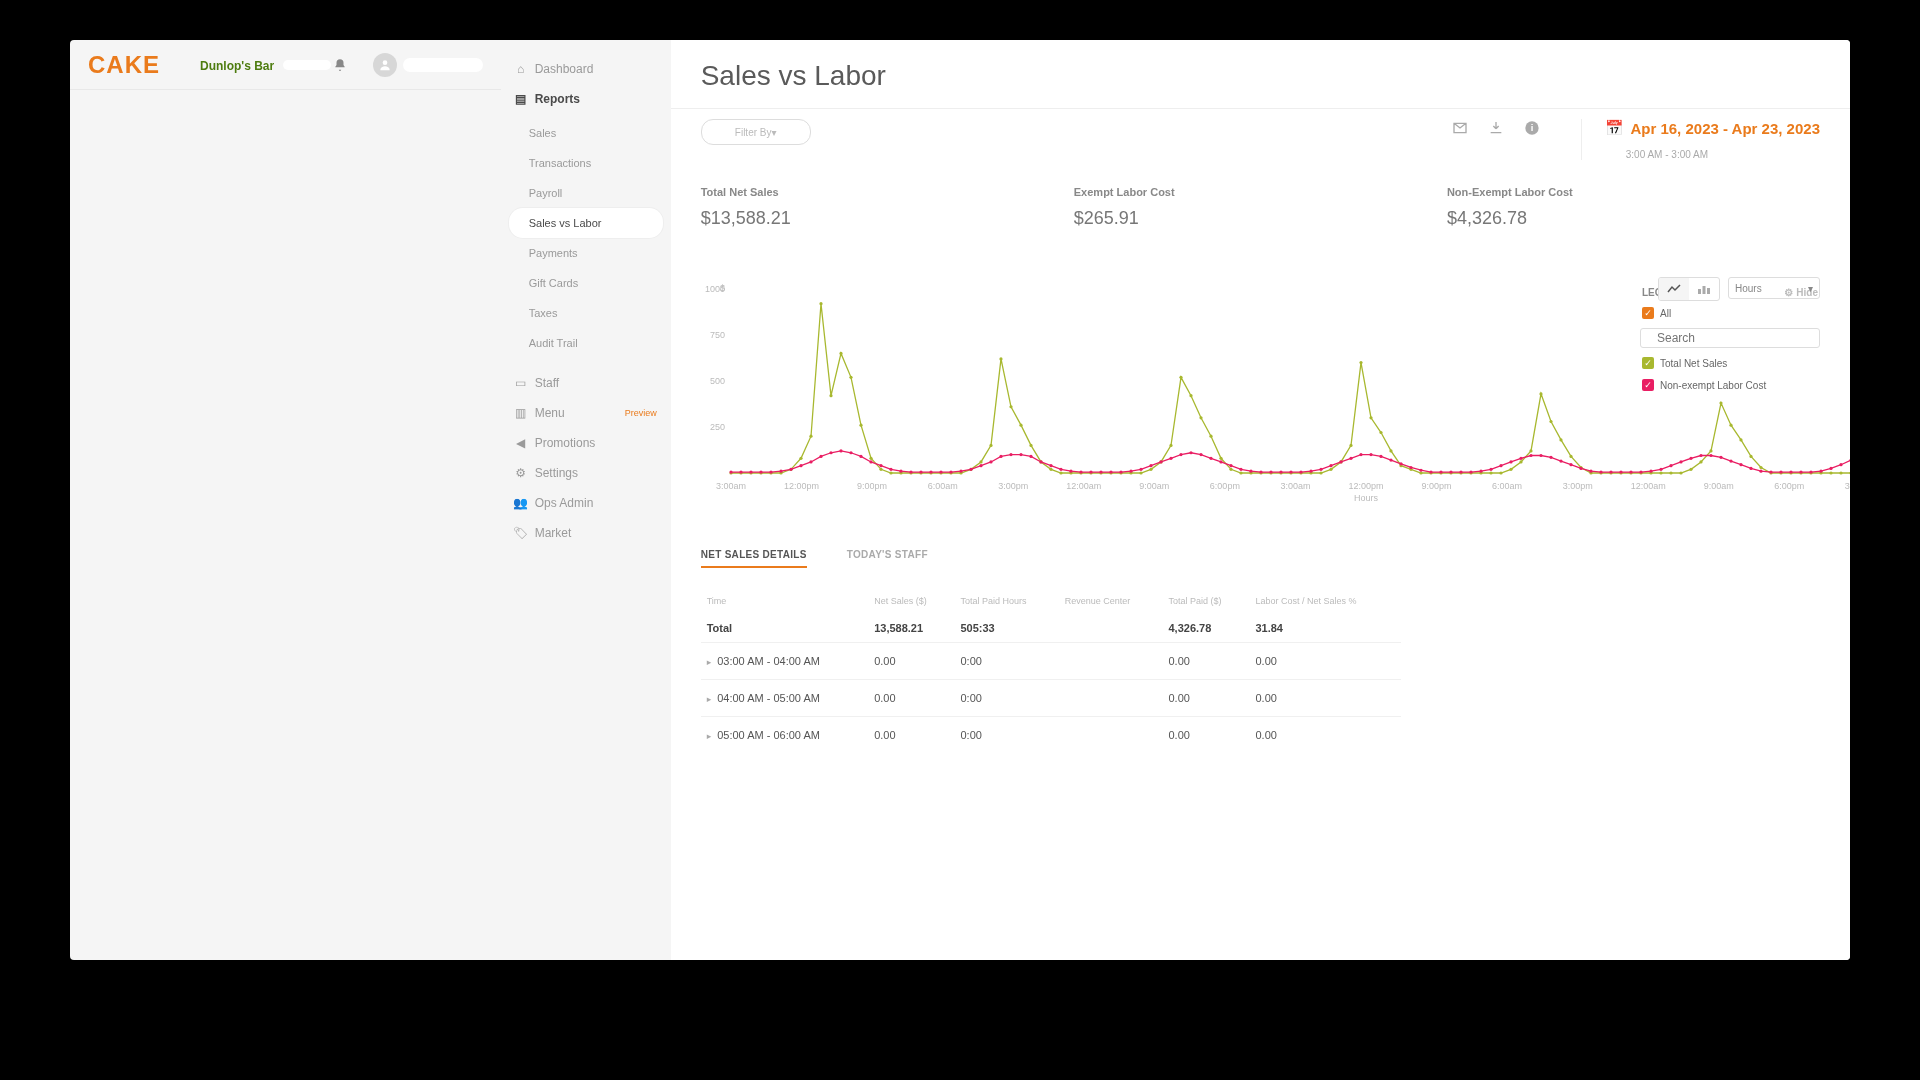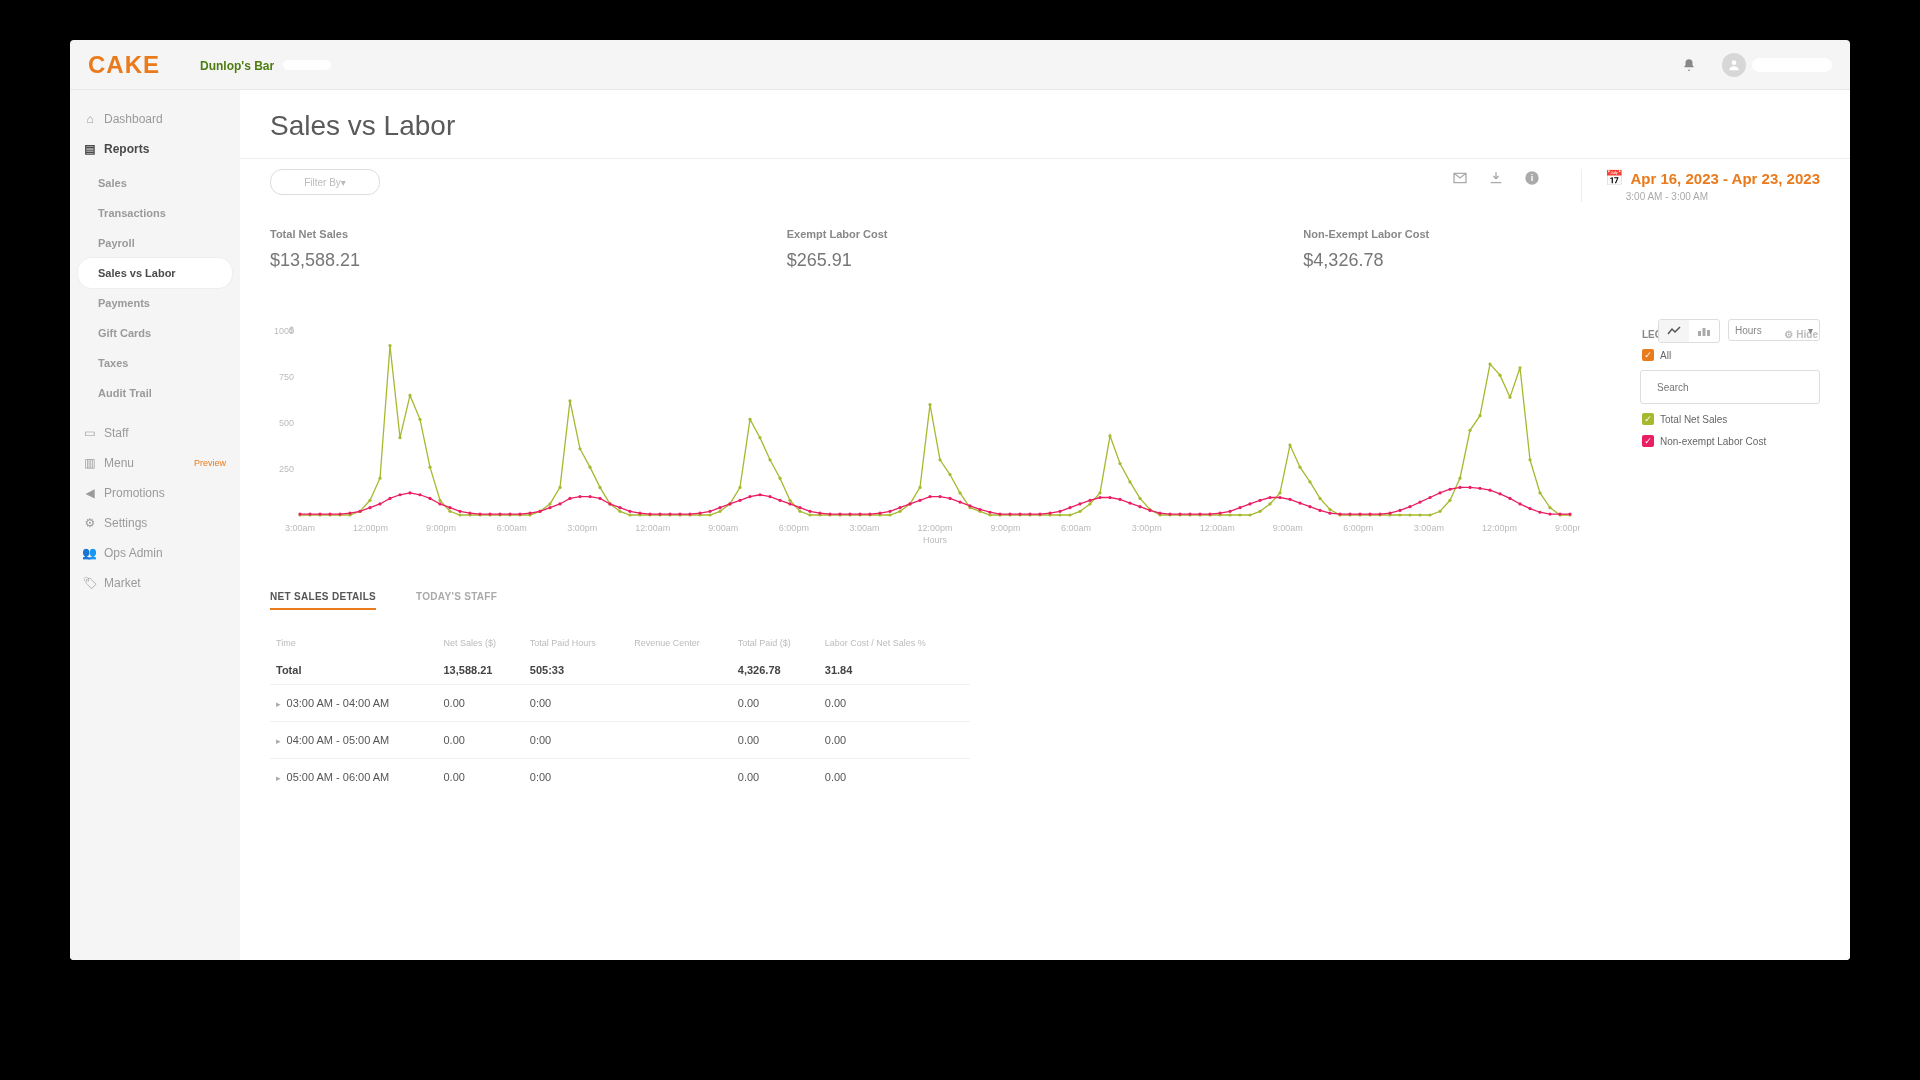--- a/index.html
+++ b/index.html
@@ -1,66 +1,66 @@
 <!DOCTYPE html>
 <html><head>
 <meta charset="utf-8">
 <style>
 * { margin: 0; padding: 0; box-sizing: border-box; font-family: -apple-system, BlinkMacSystemFont, "Segoe UI", Arial, sans-serif; }
 body { background: #000; width: 1920px; height: 1080px; overflow: hidden; }
-.stage { position: absolute; left: 70px; top: 40px; width: 1780px; height: 920px; background: #f5f5f5; border-radius: 4px; overflow: hidden; display: flex; flex-direction: column; }
+.stage { position: absolute; left: 70px; top: 40px; width: 1780px; height: 920px; background: #f5f5f5; border-radius: 4px; overflow: hidden; display: flex; flex-direction: row; }
 .header { height: 50px; display: flex; align-items: center; padding: 0 18px; border-bottom: 1px solid #e8e8e8; }
 .logo { color: #ea7b1c; font-weight: 600; font-size: 24px; letter-spacing: 1px; margin-right: 40px; }
 .store-name { font-size: 12px; color: #4d7c0f; font-weight: 600; }
 .store-badge { display:inline-block; width:48px; height:10px; background:#fff; border-radius:5px; margin-left:4px; vertical-align:middle;}
 .header-right { margin-left: auto; display: flex; align-items: center; gap: 24px; }
 .bell { width: 14px; height: 16px; color: #888; }
 .avatar-wrap { display:flex; align-items:center; gap:6px;}
 .avatar { width: 24px; height: 24px; border-radius: 50%; background: #d7d7d7; display:flex;align-items:center;justify-content:center;}
 .avatar svg{width:14px;height:14px;color:#fff;}
 .userbadge{width:80px;height:14px;background:#fff;border-radius:7px;}
 .body { flex: 1; display: flex; overflow: hidden; }
 .sidebar { width: 170px; background: #f5f5f5; padding-top: 14px; overflow-y: auto; }
 .nav-item { display: flex; align-items: center; padding: 8px 14px; font-size: 12px; color: #9a9a9a; cursor: pointer; gap:8px;}
 .nav-item.active { color: #4a4a4a; font-weight: 600; }
 .nav-icon { width: 12px; height: 12px; display:inline-flex; align-items:center; justify-content:center;}
 .sub-list { padding: 4px 0 10px 0; }
-.sub-item { padding: 9px 14px 9px 28px; font-size: 11px; color: #9a9a9a; cursor: pointer; font-weight: bold; }
+.sub-item { padding: 9px 14px 9px 28px; font-size: 11px; color: #9a9a9a; cursor: pointer; }
 .sub-item.active { background: #fff; color: #4a4a4a; border-radius: 14px; margin: 0 8px; padding-left: 20px; box-shadow: 0 0 0 1px #eee; }
 .preview-tag { color: #ea7b1c; font-size: 9px; margin-left: auto; }
 .main { flex: 1; background: #fff; overflow-y: auto; padding: 0; }
 .page-title { font-size: 28px; font-weight: 300; color: #5a5a5a; padding: 20px 30px 16px; }
 .toolbar { display: flex; align-items: flex-start; padding: 10px 30px 18px; border-top: 1px solid #eee; }
 .filter-by { width: 110px; height: 26px; border: 1px solid #ddd; border-radius: 12px; font-size: 10px; color: #bbb; padding: 0 8px; display:flex; align-items:center; justify-content:center;}
 .tool-icons { margin-left: auto; display: flex; gap: 18px; color: #aaa; }
 .tool-ico { width: 18px; height: 18px; display:flex;align-items:center;justify-content:center; cursor:pointer;}
 .date-block { margin-left: 40px; padding-left: 24px; border-left: 1px solid #eee; }
 .date-range { color: #ea7b1c; font-size: 15px; font-weight: 600; display:flex; align-items:center; gap:6px;}
-.date-sub { color: #aaa; font-size: 10px; margin-top: 4px; padding-left: 20px; }
+.date-sub { color: #aaa; font-size: 10px; margin-top: 12px; padding-left: 20px; }
 .summary { display: flex; padding: 8px 30px 30px; }
 .summary-card { flex: 1; }
 .summary-label { font-size: 11px; color: #888; font-weight: 600; }
 .summary-value { font-size: 18px; color: #777; margin-top: 10px; font-weight: 300; }
 .chart-section { position: relative; padding: 0 30px 20px; }
 .chart-controls { position:absolute; right:30px; top:-6px; display:flex; gap:8px; z-index:2;}
 .view-toggle { display:flex; border:1px solid #ddd; border-radius:3px; overflow:hidden;}
 .view-btn { width:30px; height:22px; display:flex;align-items:center;justify-content:center; cursor:pointer; font-size:12px;}
 .view-btn.active{background:#f5f5f5;}
 .unit-select{ width:92px; height:22px; border:1px solid #ddd; border-radius:3px; font-size:10px; color:#888; padding:0 6px; display:flex;align-items:center;justify-content:space-between;}
 .chart-wrap { position: relative; height: 240px; margin-top: 24px; }
 .chart-svg { width: 1310px; height: 220px; }
 .legend-panel { position: absolute; right: 0; top: 0; width: 180px; background: #fff; font-size: 10px; }
 .legend-header { display:flex; justify-content:space-between; padding: 4px 2px; color:#888; font-weight:600;}
 .hide-btn{color:#bbb; cursor:pointer; display:flex;align-items:center;gap:3px;}
 .legend-item { display:flex; align-items:center; gap:6px; padding: 5px 2px; color:#666;}
 .legend-check { width:12px; height:12px; border-radius:2px; display:flex;align-items:center;justify-content:center;color:#fff;font-size:9px;}
 .legend-check.orange{background:#ea7b1c;}
 .legend-check.olive{background:#a8b82f;}
 .legend-check.pink{background:#e91e63;}
-.legend-search{ width:100%; height:34px; border:1px solid #ddd; border-radius:3px; font-size:10px; padding:0 16px; color:#bbb; margin:4px 0; position:relative;}
+.legend-search{ width:100%; height:20px; border:1px solid #ddd; border-radius:3px; font-size:12px; padding:0 16px; color:#bbb; margin:4px 0; position:relative;}
 .legend-search-wrap{position:relative;}
 .legend-search-wrap::before{content:"⌕"; position:absolute; left:5px; top:2px; color:#ccc; font-size:11px;}
 .axis-label{fill:#bbb;font-size:9px;}
 .tabs { display:flex; gap:40px; padding: 0 30px; border-bottom: 0; }
 .tab { font-size: 10px; color:#aaa; font-weight:600; padding:6px 0; cursor:pointer; letter-spacing:0.3px;}
 .tab.active { color:#555; border-bottom:2px solid #ea7b1c; }
 .details-table { padding: 20px 30px 0; font-size: 11px; }
 .details-table table{ width: 700px; border-collapse:collapse;}
 .details-table th{ text-align:left; color:#bbb; font-weight:400; font-size:9px; padding:8px 6px;margin-top:26px;}
 .details-table th.r, .details-table td.r{ text-align:left;}

